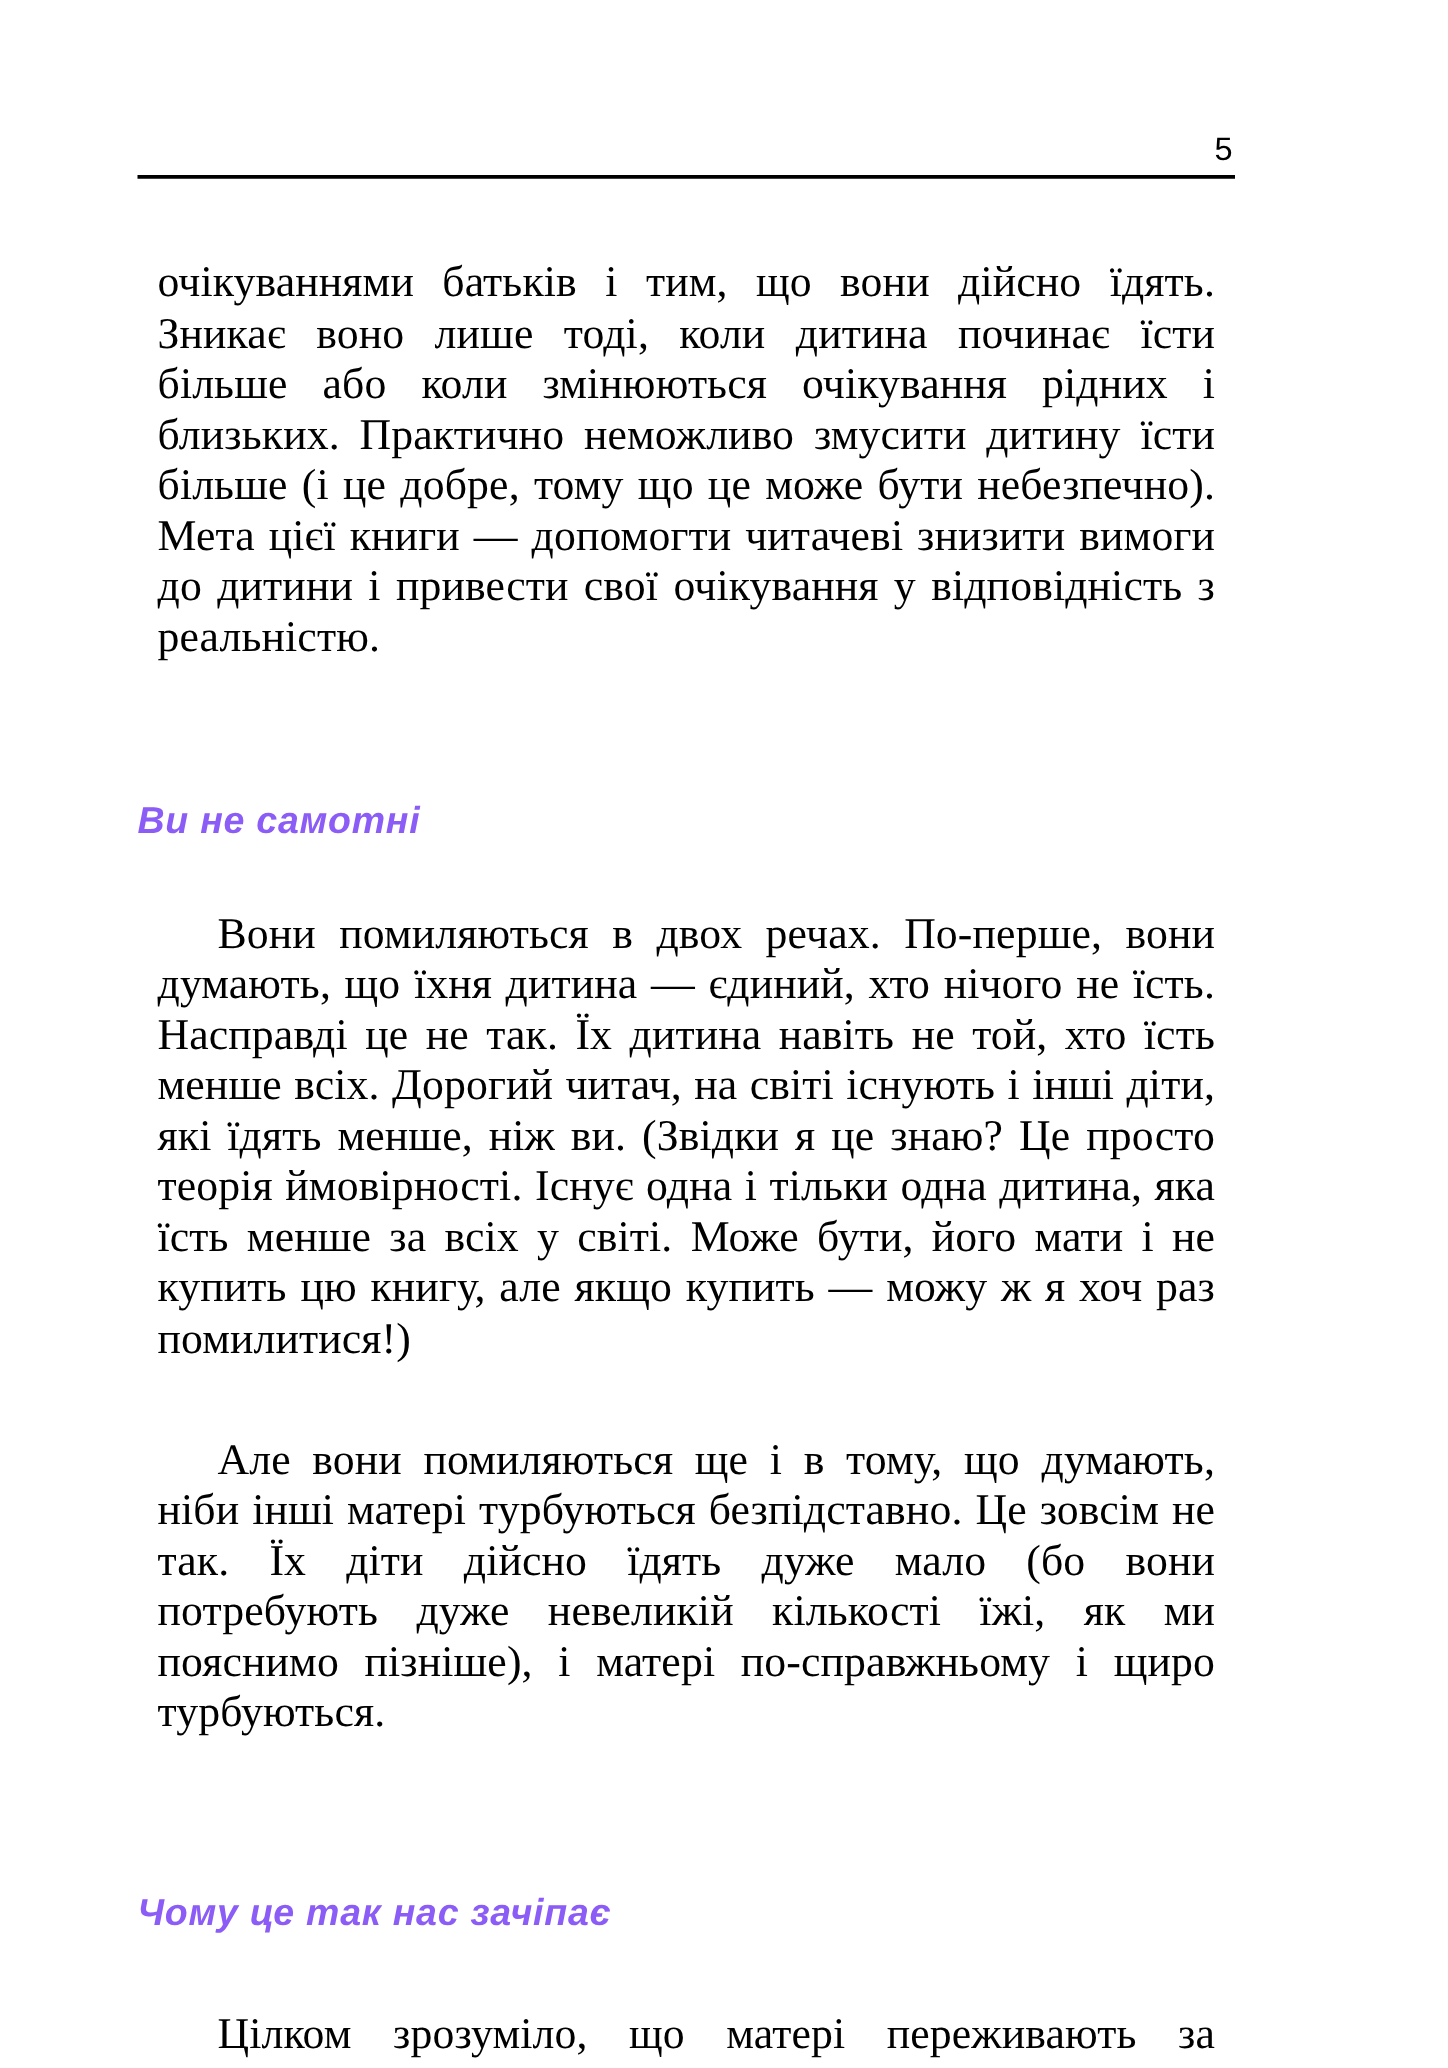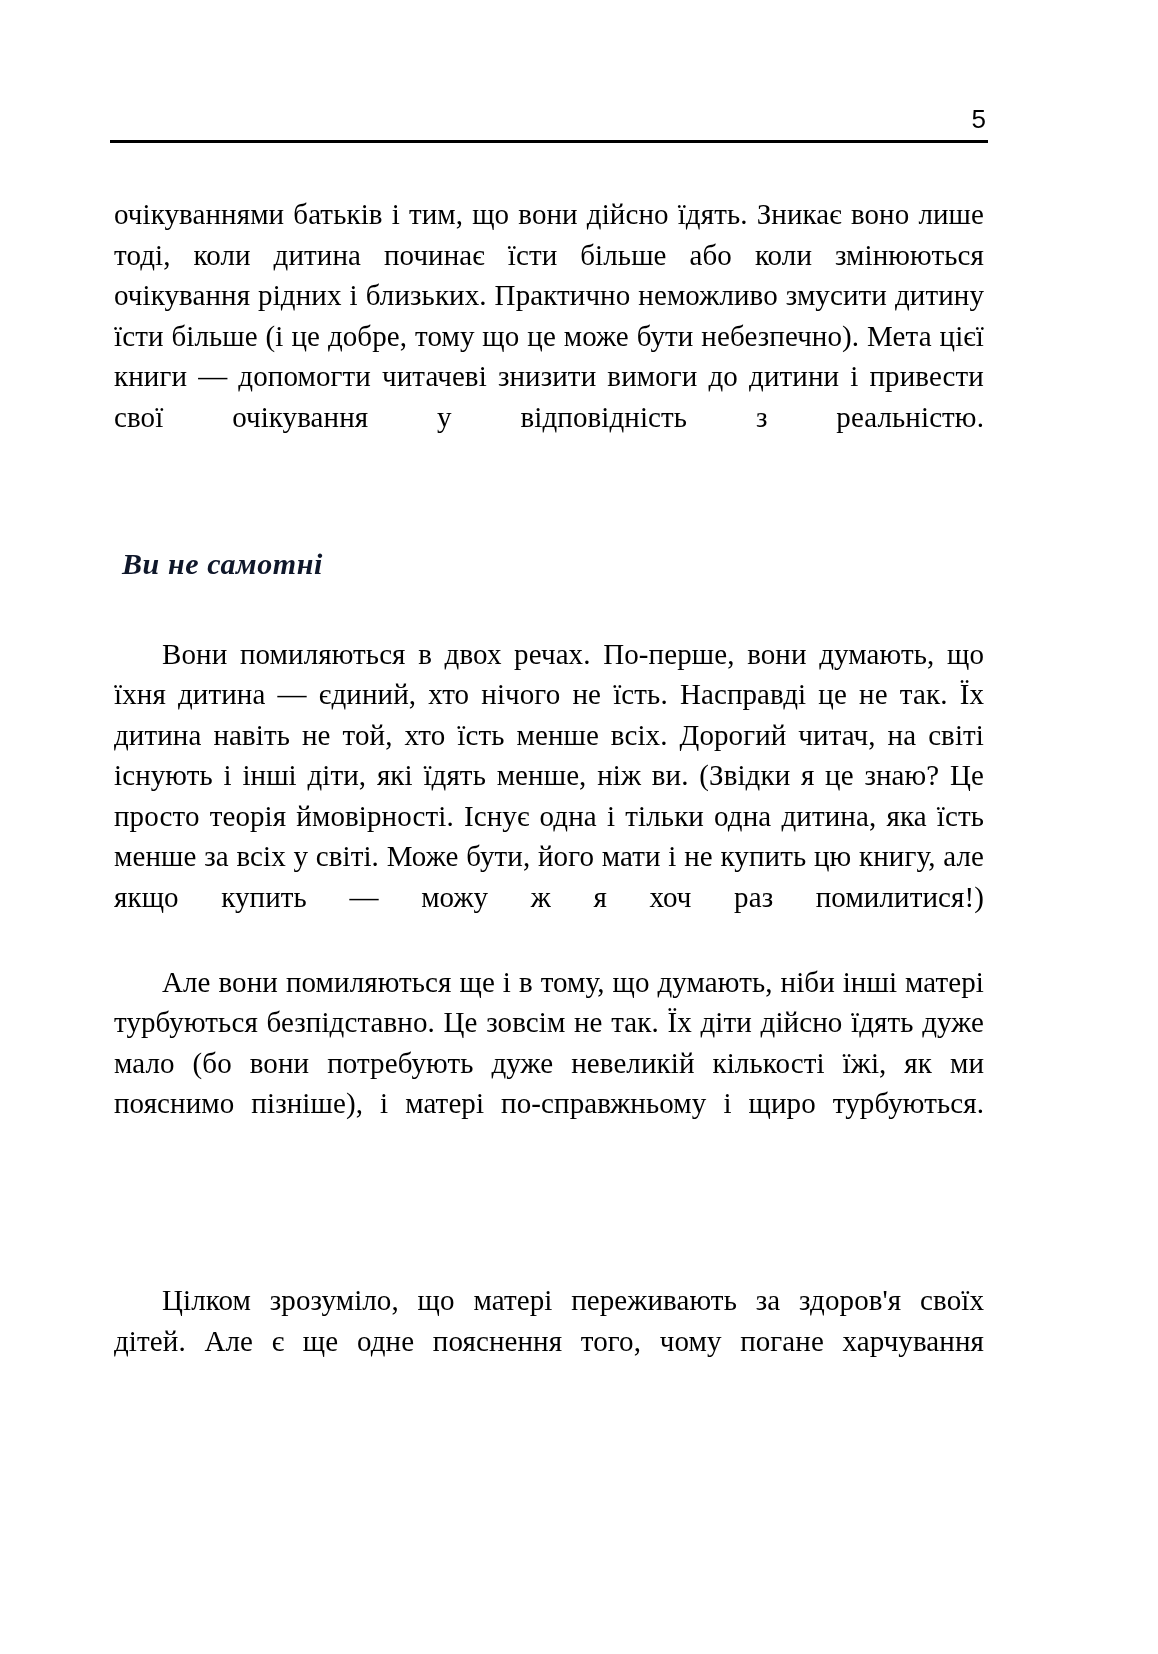--- a/index.html
+++ b/index.html
@@ -48,49 +48,49 @@
 
   
   .content {
     position: absolute;
     left: 110px;
     top: 190px;
     width: 878px;
   }
 
   p.body {
-    margin: 4px;
-    font-size: 29px;
+    margin: 16px;
+    font-size: 35px;
     line-height: 40.5px;
     text-align: justify;
     text-justify: inter-word;
     letter-spacing: 0.1px;
     word-spacing: 0.3px;
     hyphens: none;
   }
   p.body.indent {
     text-indent: 48px;
   }
 
   
   p.body::after {
     content: "";
     display: inline-block;
     width: 100%;
   }
 
   h2.section-heading {
-    margin: 12px;
-    font-family: Liberation Serif, serif;
+    margin: 0;
+    font-family: Liberation Sans, sans-serif;
     font-weight: bold;
     font-style: italic;
     font-size: 30px;
     line-height: 36px;
     letter-spacing: 0.6px;
-    color: #0f172a;
+    color: #8b5cf6;
   }
 
   .gap-before-heading { height: 52px; }
   .gap-after-heading  { height: 36px; }
   .gap-before-heading-2 { height: 66px; }
   .gap-after-heading-2  { height: 42px; }
 </style>
 </head>
 <body>
 
@@ -111,19 +111,20 @@
 
     <div class="gap-after-heading"></div>
 
 
     <p class="body indent">Вони помиляються в двох речах. По-перше, вони думають, що їхня дитина — єдиний, хто нічого не їсть. Насправді це не так. Їх дитина навіть не той, хто їсть менше всіх. Дорогий читач, на світі існують і інші діти, які їдять менше, ніж ви. (Звідки я це знаю? Це просто теорія ймовірності. Існує одна і тільки одна дитина, яка їсть менше за всіх у світі. Може бути, його мати і не купить цю книгу, але якщо купить — можу ж я хоч раз помилитися!)</p>
 
     <p class="body indent">Але вони помиляються ще і в тому, що думають, ніби інші матері турбуються безпідставно. Це зовсім не так. Їх діти дійсно їдять дуже мало (бо вони потребують дуже невеликій кількості їжі, як ми пояснимо пізніше), і матері по-справжньому і щиро турбуються.</p>
 
     <div class="gap-before-heading-2"></div>
 
+    <h2 class="section-heading">Чому це так нас зачіпає</h2>
 
     <div class="gap-after-heading-2"></div>
 
     <p class="body indent">Цілком зрозуміло, що матері переживають за здоров'я своїх дітей. Але є ще одне пояснення того, чому погане харчування</p>
 
   </div>
 </div>
 
 </body></html>

